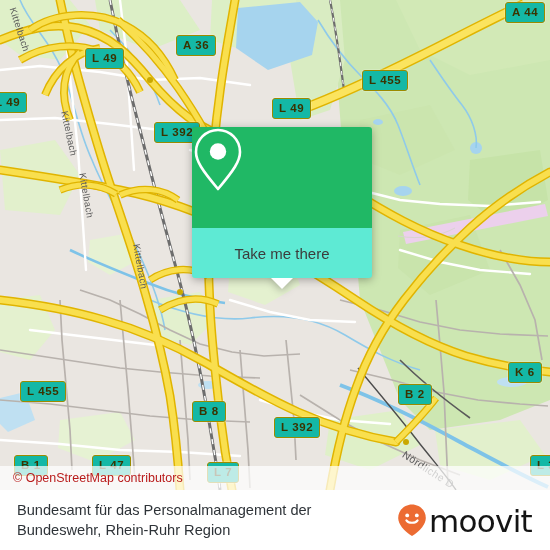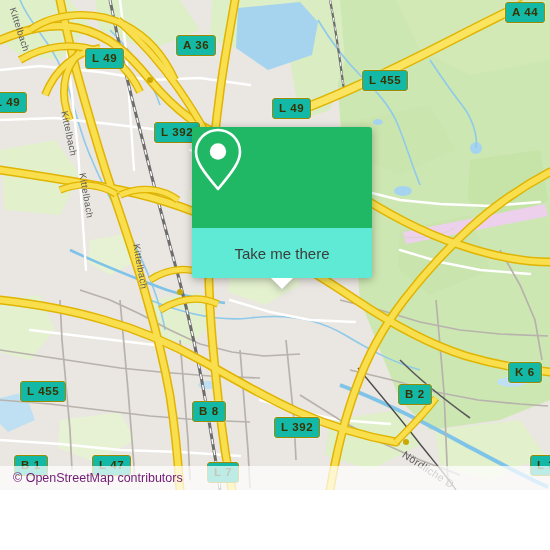--- a/index.html
+++ b/index.html
@@ -84,21 +84,21 @@
   
   #attribution {
     position:absolute;
     left:0; bottom:0;
     width:100%;
     height:24px;
     background:rgba(255,255,255,.72);
     display:flex; align-items:center;
   }
   #attribution .txt {
-    color:#701a75;
+    color:#b91c1c;
     font-size:12.5px;
     padding-left:13px;
     font-family:"Liberation Sans", sans-serif;
   }
 
   
   #footer {
     position:absolute;
     left:0; top:490px;
     width:550px; height:60px;
@@ -325,14 +325,26 @@
         <span class="lbl">Take me there</span>
         <div id="popup-tail"></div>
       </div>
     </div>
 
     <div id="attribution">
       <span class="txt">© OpenStreetMap contributors</span>
     </div>
   </div>
 
+  <div id="footer">
+    <div id="footer-title">Bundesamt für das Personalmanagement der Bundeswehr, Rhein-Ruhr Region</div>
+    <div id="logo">
+      <svg id="logo-mark" viewBox="0 0 32 34">
+        <path d="M16 1.4 C8.3 1.4 2.2 7.4 2.2 14.9 C2.2 21 7.3 27.1 16 33 C24.7 27.1 29.8 21 29.8 14.9 C29.8 7.4 23.7 1.4 16 1.4 Z" fill="#ec6b32"></path>
+        <circle cx="11.2" cy="12.4" r="1.9" fill="#ffffff"></circle>
+        <circle cx="20.8" cy="12.4" r="1.9" fill="#ffffff"></circle>
+        <path d="M10.4 17.4 C12.4 20.6 19.6 20.6 21.6 17.4" stroke="#ffffff" stroke-width="2.1" fill="none" stroke-linecap="round"></path>
+      </svg>
+      <span id="logo-text">moovit</span>
+    </div>
+  </div>
 
 </div>
 
 </body></html>

